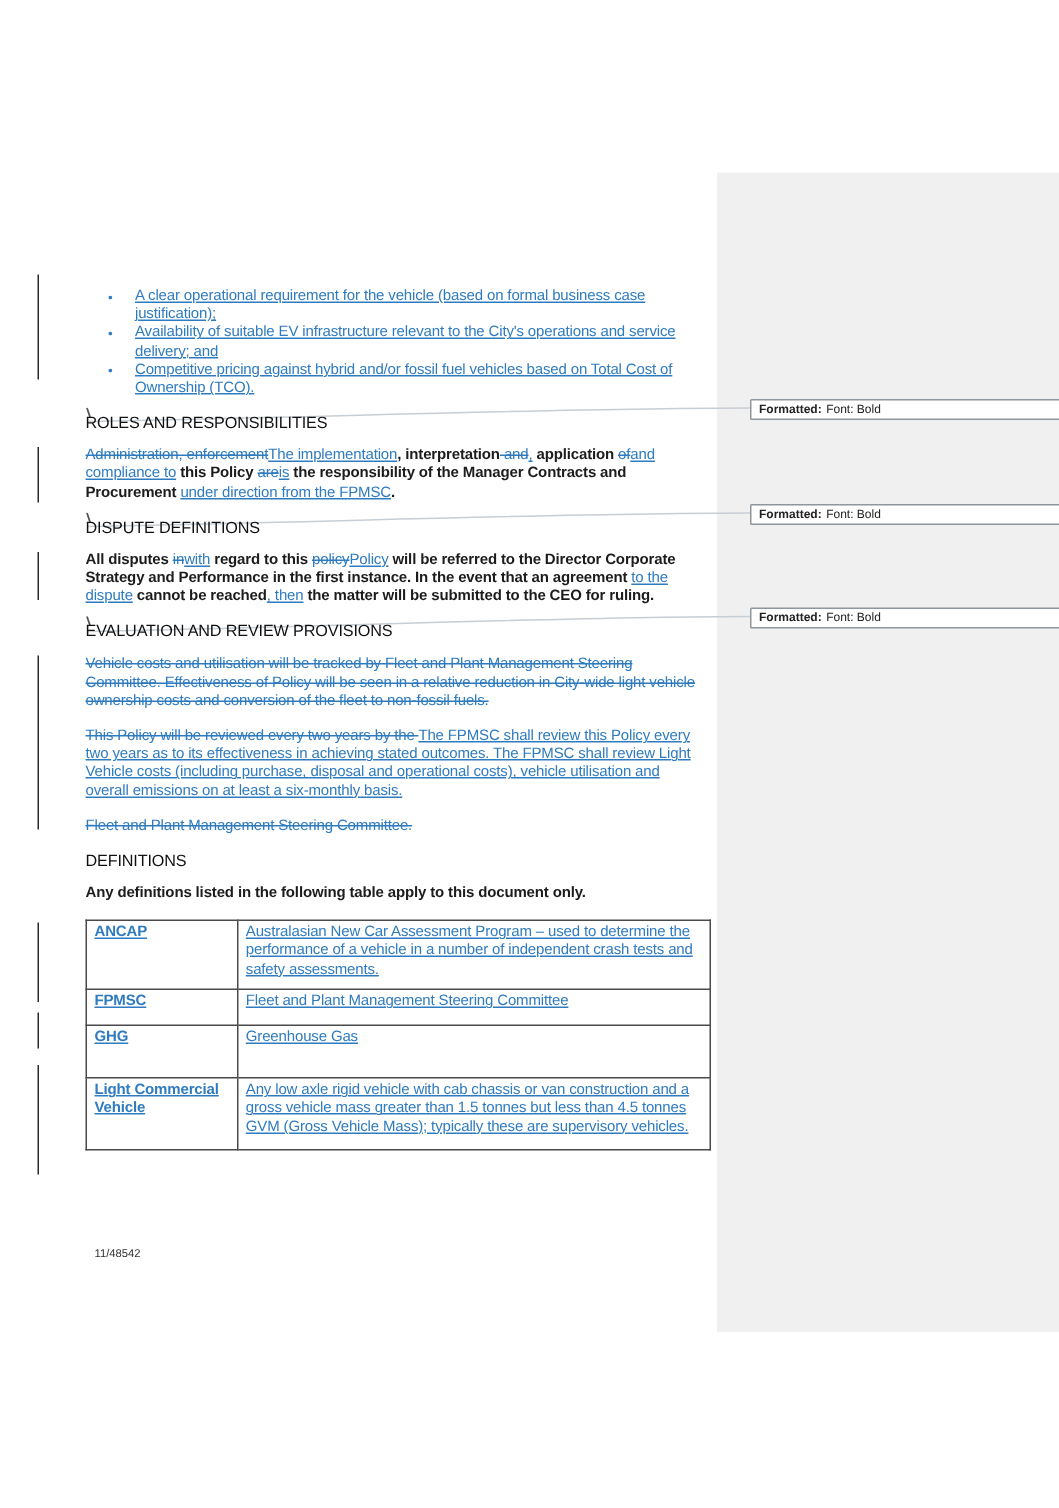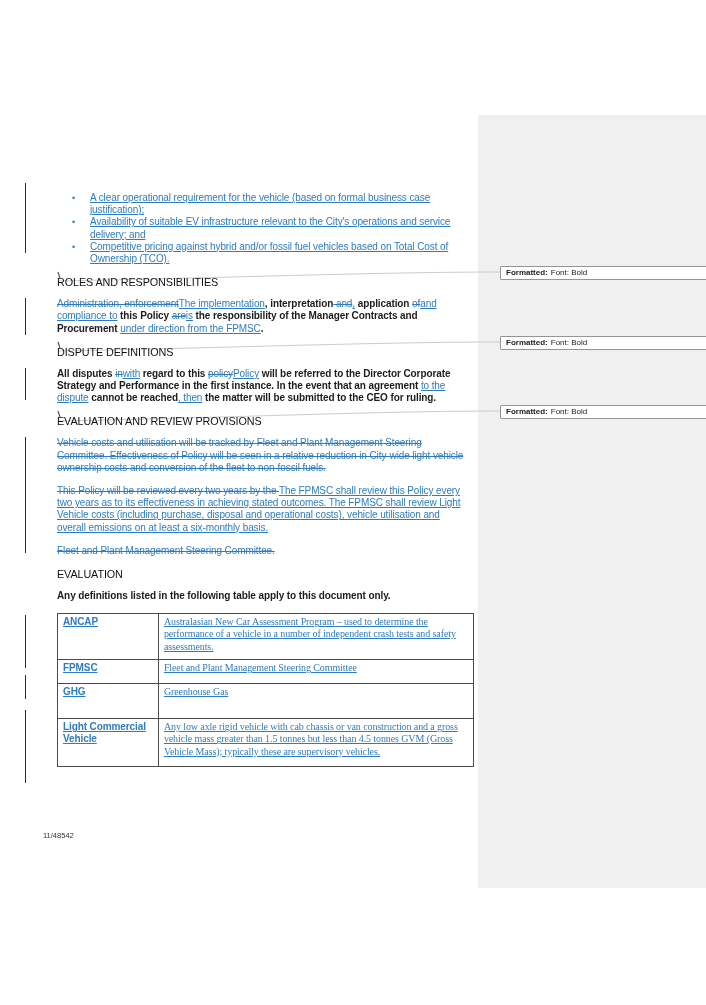--- a/index.html
+++ b/index.html
@@ -23,41 +23,41 @@
 
   h2.doc-heading { font-size:10.8px; line-height:12px; font-weight:normal; color:#111;
     margin:11px 0 10px 0; letter-spacing:-0.1px; }
   .para { margin:0 0 11px 0; }
   .para:last-child { margin-bottom:0; }
 
   table.def-table { border-collapse:collapse; width:417px; 
     font-size:10px; line-height:12.2px; }
   table.def-table td { border:1px solid #4a4a4a; vertical-align:top; padding:2px 5px 3px 5px; }
   td.term-cell { width:101px; font-weight:bold; }
-  td.def-cell  { width:316px;font-family:Liberation Serif, serif; }
+  td.def-cell  { width:316px; }
   tr.row-ancap td { height:46px; } tr.row-fpmsc td { height:24px; }
   tr.row-fpuv  td { height:46px; } tr.row-ghg  td { height:35px; }
   tr.row-lcv   td { height:48px; }
 
   .change-bar { position:absolute; left:25px; width:1.4px; background:#2b2b2b; }
   .bar-1 { top:183px; height:70px; }  .bar-2 { top:298px; height:37px; }
   .bar-3 { top:368px; height:32px; }  .bar-4 { top:437px; height:116px; }
   .bar-5 { top:615px; height:53px; }  .bar-6 { top:675px; height:24px; }
   .bar-7 { top:710px; height:73px; }
 
   .callout { position:absolute; left:500px; width:215px; height:14px; background:#ffffff;
     border:1px solid #8f969c; border-radius:1px; font-size:8px; line-height:12px;
     padding-left:5px; color:#222; white-space:nowrap; overflow:hidden; }
   .co-1 { top:266px; } .co-2 { top:336px; } .co-3 { top:405px; }
   .callout b { font-weight:bold; margin-right:3px; }
 
   .connector-svg { position:absolute; left:0; top:0; width:706px; height:1005px;
     pointer-events:none; }
 
-  .doc-footer { position:absolute; left:43px; top:831px; font-size:7.5px; color:#333;
+  .doc-footer { position:absolute; left:63px; top:831px; font-size:7.5px; color:#333;
     letter-spacing:0; }
 </style>
 </head>
 <body>
 
 <div class="markup-panel"></div>
 
 <svg class="connector-svg">
   <path d="M58,281 C220,278 380,272 500,272" fill="none" stroke="#c7ced4" stroke-width="1"></path>
   <path d="M58,351 C220,348 380,342 500,342" fill="none" stroke="#c7ced4" stroke-width="1"></path>
@@ -96,21 +96,21 @@
   <p class="para"><span class="run del">Administration, enforcement</span><span class="run ins">The implementation</span><span class="run norm">, interpretation</span><span class="run del"> and</span><span class="run ins">,</span><span class="run norm"> application </span><span class="run del">of</span><span class="run ins">and compliance to</span><span class="run norm"> this Policy </span><span class="run del">are</span><span class="run ins">is</span><span class="run norm"> the responsibility of the Manager Contracts and Procurement </span><span class="run ins">under direction from the FPMSC</span><span class="run norm">.</span></p>
 
   <h2 class="doc-heading">DISPUTE DEFINITIONS</h2>
   <p class="para"><span class="run norm">All disputes </span><span class="run del">in</span><span class="run ins">with</span><span class="run norm"> regard to this </span><span class="run del">policy</span><span class="run ins">Policy</span><span class="run norm"> will be referred to the Director Corporate Strategy and Performance in the first instance. In the event that an agreement </span><span class="run ins">to the dispute</span><span class="run norm"> cannot be reached</span><span class="run ins">, then</span><span class="run norm"> the matter will be submitted to the CEO for ruling.</span></p>
 
   <h2 class="doc-heading">EVALUATION AND REVIEW PROVISIONS</h2>
   <p class="para"><span class="run del">Vehicle costs and utilisation will be tracked by Fleet and Plant Management Steering Committee. Effectiveness of Policy will be seen in a relative reduction in City-wide light vehicle ownership costs and conversion of the fleet to non-fossil fuels.</span></p>
   <p class="para"><span class="run del">This Policy will be reviewed every two years by the </span><span class="run ins">The FPMSC shall review this Policy every two years as to its effectiveness in achieving stated outcomes. The FPMSC shall review Light Vehicle costs (including purchase, disposal and operational costs), vehicle utilisation and overall emissions on at least a six-monthly basis.</span></p>
   <p class="para"><span class="run del">Fleet and Plant Management Steering Committee.</span></p>
 
-  <h2 class="doc-heading">EVALUATION</h2>
+  <h2 class="doc-heading">DEFINITIONS</h2>
   <p class="para"><span class="run norm">Any definitions listed in the following table apply to this document only.</span></p>
 
   <table class="def-table">
     <tbody>
       <tr class="row-ancap">
         <td class="term-cell"><span class="run ins">ANCAP</span></td>
         <td class="def-cell"><span class="run ins">Australasian New Car Assessment Program – used to determine the performance of a vehicle in a number of independent crash tests and safety assessments.</span></td>
       </tr>
       <tr class="row-fpmsc">
         <td class="term-cell"><span class="run ins">FPMSC</span></td>

